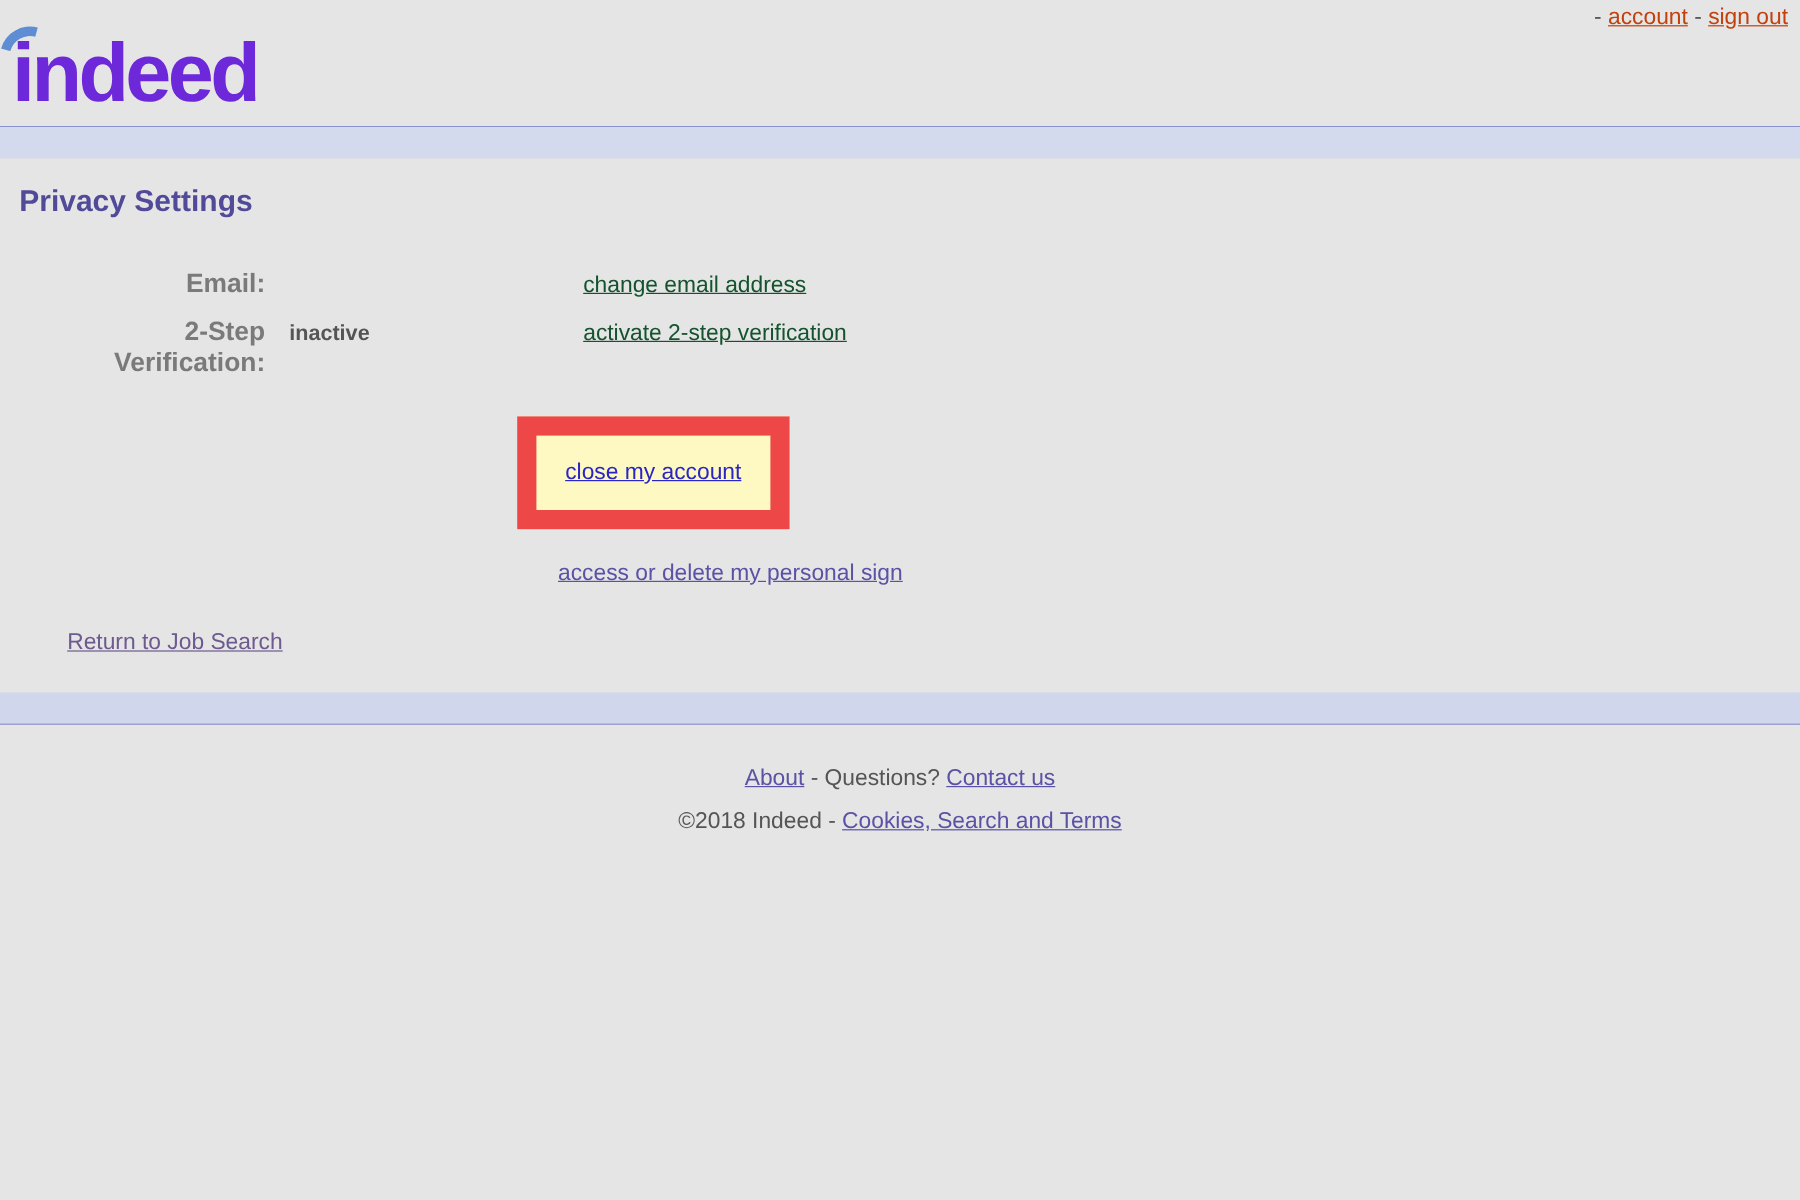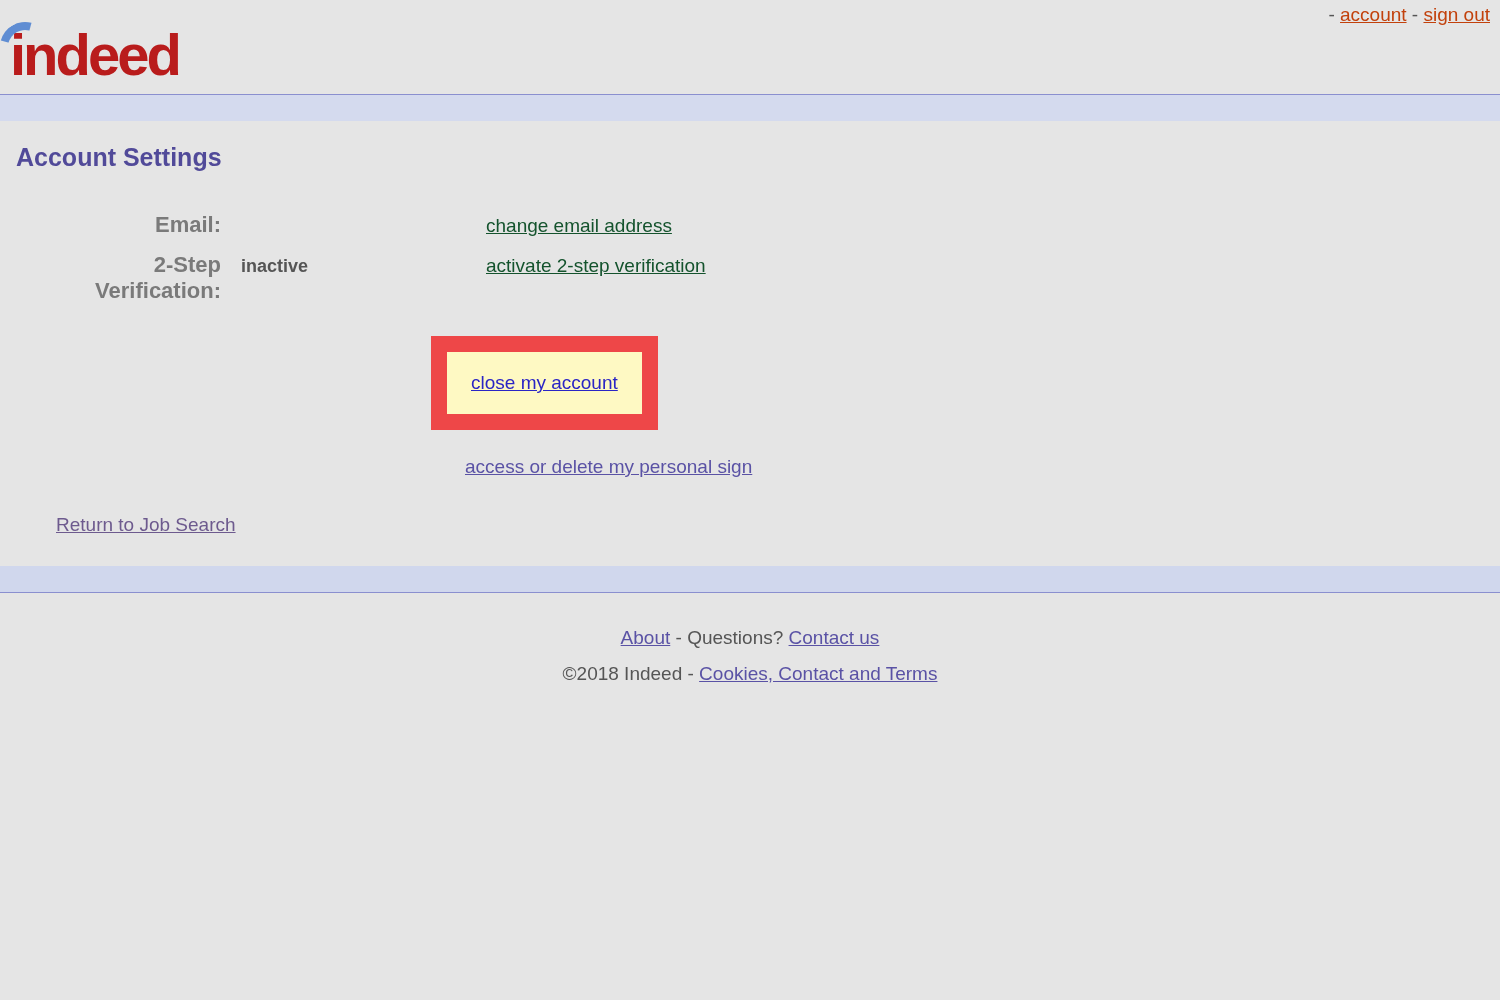--- a/index.html
+++ b/index.html
@@ -23,23 +23,23 @@
     }
     .top-links a {
       color: #c2410c;
       text-decoration: underline;
     }
     .logo-area {
       padding: 0 0 10px 10px;
     }
     .logo-text {
       font-family: Arial, Helvetica, sans-serif;
-      font-size: 58px;
-      font-weight: bold;
-      color: #b91c1c;
+      font-size: 69px;
+      font-weight: bold;
+      color: #6d28d9;
       letter-spacing: -3px;
       line-height: 1;
       position: relative;
       display: inline-block;
     }
     .logo-arc {
       position: absolute;
       top: -4px;
       left: -10px;
       width: 50px;
@@ -157,21 +157,21 @@
   <span class="logo-text">
     <span class="logo-arc"></span>
     <span>indeed</span>
   </span>
 </div>
 
 <div class="header-divider"></div>
 <div class="blue-band"></div>
 
 <div class="content">
-  <h1 class="page-title">Account Settings</h1>
+  <h1 class="page-title">Privacy Settings</h1>
 
   <div class="settings-table">
 
     <div class="settings-row">
       <div class="settings-label">Email:</div>
       <div class="settings-value"></div>
       <div class="settings-action"><a href="#">change email address</a></div>
     </div>
 
 
@@ -197,15 +197,15 @@
 </div>
 
 <div class="footer-band"></div>
 <div class="footer-divider"></div>
 
 <div class="footer">
   <p>
     <a href="#">About</a><span> - Questions? </span><a href="#">Contact us</a>
   </p>
   <p>
-    <span>©2018 Indeed - </span><a href="#">Cookies, Contact and Terms</a>
+    <span>©2018 Indeed - </span><a href="#">Cookies, Search and Terms</a>
   </p>
 </div>
 
 </body></html>

